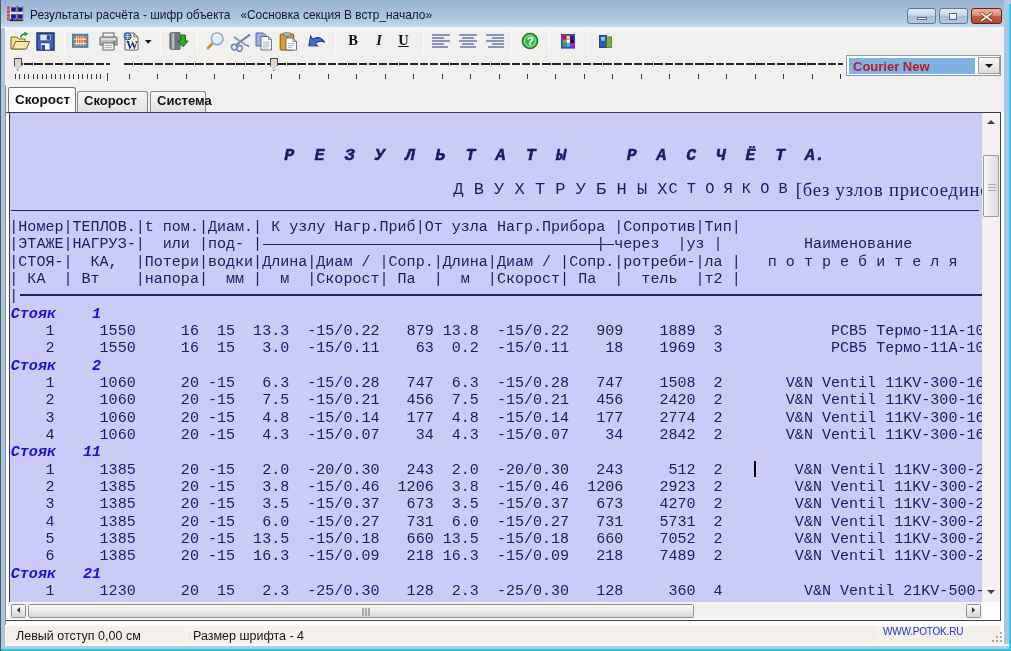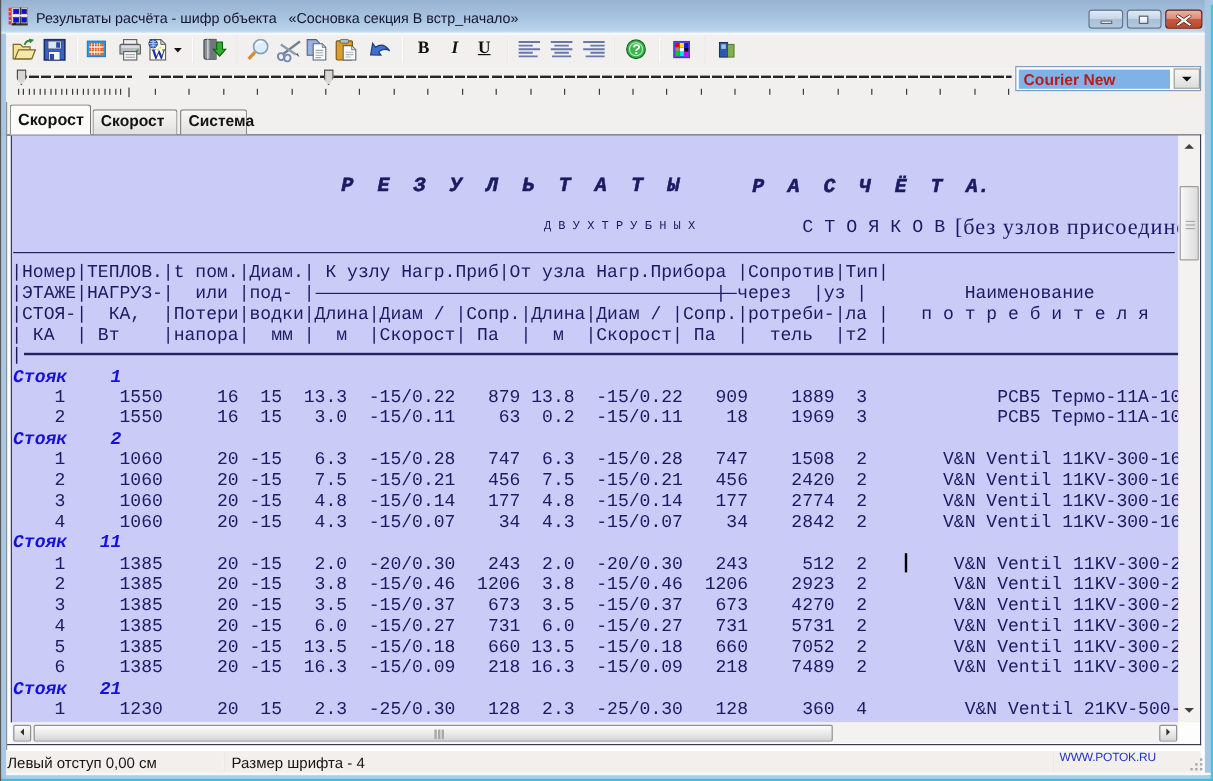--- a/index.html
+++ b/index.html
@@ -320,21 +320,21 @@
 <div id="tab3" class="tab abs"></div>
 <div id="tab1" class="tab abs"></div>
 <div id="tabt1" class="tabtxt abs">Скорост</div>
 <div id="tabt2" class="tabtxt abs">Скорост</div>
 <div id="tabt3" class="tabtxt abs">Система</div>
 <div id="panel" class="abs"></div>
 <div id="viewport" class="abs">
 <div id="grid" style="top:105.6px"><div class="r d">|Номер|ТЕПЛОВ.|t пом.|Диам.| К узлу Нагр.Приб|От узла Нагр.Прибора |Сопротив|Тип|</div><div class="r d">|ЭТАЖЕ|НАГРУЗ-|  или |под- |                                     | через  |уз |         Наименование</div><div class="r d">|СТОЯ-|  КА,  |Потери|водки|Длина|Диам / |Сопр.|Длина|Диам / |Сопр.|ротреби-|ла |   п о т р е б и т е л я</div><div class="r d">| КА  | Вт    |напора|  мм |  м  |Скорост| Па  |  м  |Скорост| Па  |  тель  |т2 |</div><div class="r d">|</div><div class="r s">Стояк    1</div><div class="r d">    1     1550     16  15  13.3  -15/0.22   879 13.8  -15/0.22   909    1889  3            РСВ5 Термо-11А-100</div><div class="r d">    2     1550     16  15   3.0  -15/0.11    63  0.2  -15/0.11    18    1969  3            РСВ5 Термо-11А-100</div><div class="r s">Стояк    2</div><div class="r d">    1     1060     20 -15   6.3  -15/0.28   747  6.3  -15/0.28   747    1508  2       V&amp;N Ventil 11KV-300-165</div><div class="r d">    2     1060     20 -15   7.5  -15/0.21   456  7.5  -15/0.21   456    2420  2       V&amp;N Ventil 11KV-300-165</div><div class="r d">    3     1060     20 -15   4.8  -15/0.14   177  4.8  -15/0.14   177    2774  2       V&amp;N Ventil 11KV-300-165</div><div class="r d">    4     1060     20 -15   4.3  -15/0.07    34  4.3  -15/0.07    34    2842  2       V&amp;N Ventil 11KV-300-165</div><div class="r s">Стояк   11</div><div class="r d">    1     1385     20 -15   2.0  -20/0.30   243  2.0  -20/0.30   243     512  2        V&amp;N Ventil 11KV-300-200</div><div class="r d">    2     1385     20 -15   3.8  -15/0.46  1206  3.8  -15/0.46  1206    2923  2        V&amp;N Ventil 11KV-300-200</div><div class="r d">    3     1385     20 -15   3.5  -15/0.37   673  3.5  -15/0.37   673    4270  2        V&amp;N Ventil 11KV-300-200</div><div class="r d">    4     1385     20 -15   6.0  -15/0.27   731  6.0  -15/0.27   731    5731  2        V&amp;N Ventil 11KV-300-200</div><div class="r d">    5     1385     20 -15  13.5  -15/0.18   660 13.5  -15/0.18   660    7052  2        V&amp;N Ventil 11KV-300-225</div><div class="r d">    6     1385     20 -15  16.3  -15/0.09   218 16.3  -15/0.09   218    7489  2        V&amp;N Ventil 11KV-300-225</div><div class="r s">Стояк   21</div><div class="r d">    1     1230     20  15   2.3  -25/0.30   128  2.3  -25/0.30   128     360  4         V&amp;N Ventil 21KV-500-9</div></div>
 <div class="tl" style="left:617.0px;top:33.8px;font-size:16.5px;font-weight:bold;font-style:italic;line-height:17.4px;-webkit-text-stroke:0.5px #1b1b63">Р&nbsp;&nbsp;А&nbsp;&nbsp;С&nbsp;&nbsp;Ч&nbsp;&nbsp;Ё&nbsp;&nbsp;Т&nbsp;&nbsp;А.</div>
 <div class="tl" style="left:274.5px;top:33.8px;font-size:16.78px;font-weight:bold;font-style:italic;line-height:17.4px;-webkit-text-stroke:0.5px #1b1b63">Р&nbsp;&nbsp;Е&nbsp;&nbsp;З&nbsp;&nbsp;У&nbsp;&nbsp;Л&nbsp;&nbsp;Ь&nbsp;&nbsp;Т&nbsp;&nbsp;А&nbsp;&nbsp;Т&nbsp;&nbsp;Ы</div>
-<div class="tl" style="left:443.5px;top:67.7px;font-family:'Liberation Mono',monospace;font-size:10px;line-height:17.4px;">Д В У Х Т Р У Б Н Ы Х</div>
+<div class="tl" style="left:443.5px;top:67.7px;font-family:'Liberation Mono',monospace;font-size:17px;line-height:17.4px;">Д В У Х Т Р У Б Н Ы Х</div>
 <div class="tl" style="left:658.7px;top:67.7px;font-family:'Liberation Mono',monospace;font-size:15.29px;line-height:17.4px;">С Т О Я К О В</div>
 <div class="tl" style="left:786.0px;font-family:'Liberation Serif',serif;font-size:18.60px;line-height:16px;letter-spacing:0.78px;top:68.9px;">[без узлов присоедине</div>
 <div class="rule" style="left:0.9px;top:96.4px;width:968.0px"></div>
 <div class="rule" style="left:253.5px;top:130.2px;width:351.0px"></div>
 <div class="rule" style="left:9.9px;top:181.0px;width:962.1px"></div>
 <div class="rule" style="left:744.3px;top:347.6px;width:1.6px;height:16px;background:#000"></div>
 </div>
 <div id="vsb" class="abs">
 <span class="sbarr" style="left:4.6px;top:6.3px;border-bottom-color:#3f3f3f;border-top-width:0"></span>
 <span class="sbarr" style="left:4.6px;top:477px;border-top-color:#3f3f3f;border-bottom-width:0"></span>
@@ -349,21 +349,21 @@
     <span class="hbtn" style="left:955.8px"></span>
 <span class="sbarr" style="left:6.8px;top:5.2px;border-width:3.6px;border-right-color:#2e2e2e;border-left-width:0"></span>
 <span class="sbarr" style="left:962px;top:5.2px;border-width:3.6px;border-left-color:#2e2e2e;border-right-width:0"></span>
 <span id="hthumb" style="position:absolute">
       <i class="grip" style="left:333px;top:3.5px;width:1.3px;height:7.5px"></i>
       <i class="grip" style="left:336px;top:3.5px;width:1.3px;height:7.5px"></i>
       <i class="grip" style="left:339px;top:3.5px;width:1.3px;height:7.5px"></i>
     </span>
   </div>
 <div id="statusbar" class="abs"></div>
-<div class="stxt abs" style="left:6px">Левый отступ 0,00 см</div>
+<div class="stxt abs" style="left:16px">Левый отступ 0,00 см</div>
 <div class="ssep abs" style="left:186px"></div>
 <div class="stxt abs" style="left:193px">Размер шрифта - 4</div>
 <div class="ssep abs" style="left:878px"></div>
 <div id="potok" class="abs">WWW.POTOK.RU</div>
 <svg class="abs" style="left:991px;top:631px;z-index:5" width="12" height="12" viewBox="0 0 12 12">
 <g fill="#a8a8a8">
       <rect x="9" y="9" width="2" height="2"></rect>
       <rect x="9" y="5" width="2" height="2"></rect>
       <rect x="5" y="9" width="2" height="2"></rect>
       <rect x="9" y="1" width="2" height="2"></rect>

